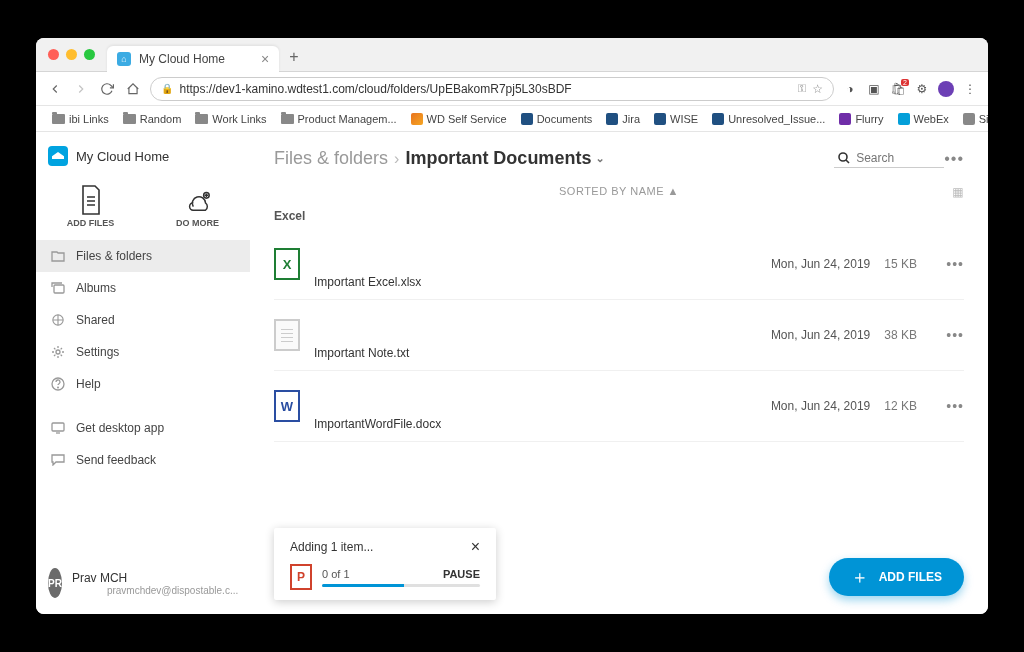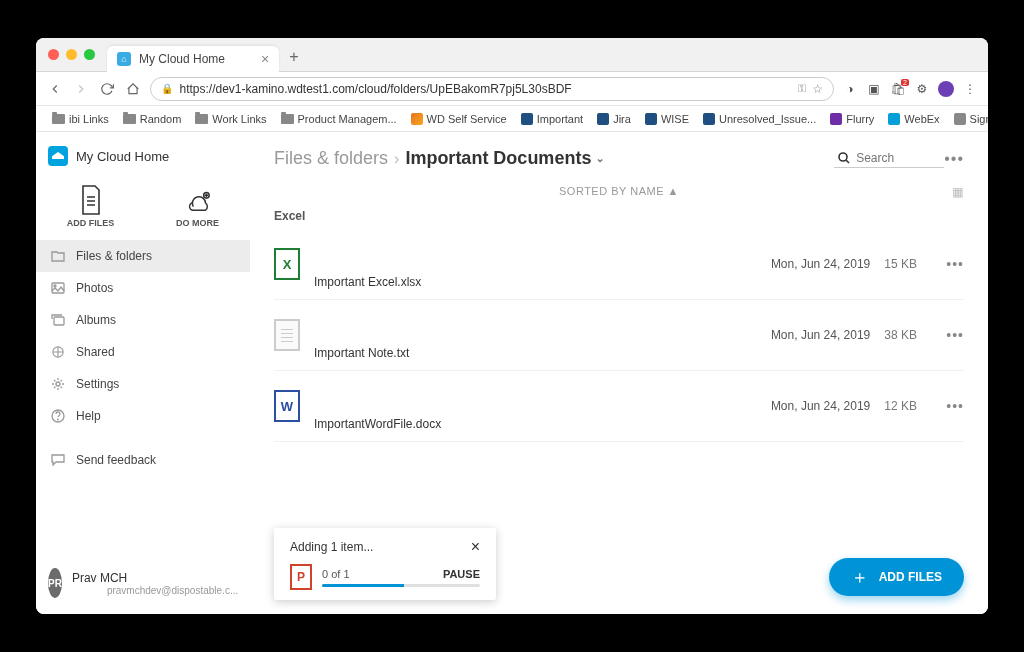--- a/index.html
+++ b/index.html
@@ -166,21 +166,21 @@
     <div class="bm">
         <span class="folder"></span>
         <span>Product Managem...</span>
       </div>
     <div class="bm">
         <span class="fav wd"></span>
         <span>WD Self Service</span>
       </div>
     <div class="bm">
         <span class="fav conf"></span>
-        <span>Important</span>
+        <span>Documents</span>
       </div>
     <div class="bm">
         <span class="fav jira"></span>
         <span>Jira</span>
       </div>
     <div class="bm">
         <span class="fav wise"></span>
         <span>WISE</span>
       </div>
     <div class="bm">
@@ -234,30 +234,20 @@
             <span class="icn">
               <svg width="14" height="12" viewBox="0 0 14 12" fill="none" stroke="currentColor" stroke-width="1.3">
                 <path d="M1 2h5l1 1h6v8H1z"></path>
               </svg>
             </span>
             <span>Files &amp; folders</span>
           </div>
         <div class="navitem">
             <span class="icn">
               <svg width="14" height="12" viewBox="0 0 14 12" fill="none" stroke="currentColor" stroke-width="1.3">
-                <rect x="1" y="1" width="12" height="10" rx="1"></rect>
-                <circle cx="4" cy="4" r="1"></circle>
-                <path d="M1 9l3-3 3 3 3-4 3 4"></path>
-              </svg>
-            </span>
-            <span>Photos</span>
-          </div>
-        <div class="navitem">
-            <span class="icn">
-              <svg width="14" height="12" viewBox="0 0 14 12" fill="none" stroke="currentColor" stroke-width="1.3">
                 <rect x="3" y="3" width="10" height="8" rx="1"></rect>
                 <path d="M1 5V1h10"></path>
               </svg>
             </span>
             <span>Albums</span>
           </div>
         <div class="navitem">
             <span class="icn">
               <svg width="14" height="12" viewBox="0 0 14 14" fill="none" stroke="currentColor" stroke-width="1.3">
                 <circle cx="7" cy="7" r="6"></circle>
@@ -279,20 +269,29 @@
             <span class="icn">
               <svg width="14" height="14" viewBox="0 0 14 14" fill="none" stroke="currentColor" stroke-width="1.3">
                 <circle cx="7" cy="7" r="6"></circle>
                 <path d="M5 5a2 2 0 1 1 3 1.7c-.6.4-1 .8-1 1.3"></path>
                 <circle cx="7" cy="10.5" r="0.4" fill="currentColor"></circle>
               </svg>
             </span>
             <span>Help</span>
           </div>
         <div class="navspacer"></div>
+        <div class="navitem">
+            <span class="icn">
+              <svg width="14" height="12" viewBox="0 0 14 12" fill="none" stroke="currentColor" stroke-width="1.3">
+                <rect x="1" y="1" width="12" height="8" rx="1"></rect>
+                <path d="M5 11h4"></path>
+              </svg>
+            </span>
+            <span>Get desktop app</span>
+          </div>
         <div class="navitem">
             <span class="icn">
               <svg width="14" height="12" viewBox="0 0 14 12" fill="none" stroke="currentColor" stroke-width="1.3">
                 <path d="M1 1h12v7H5l-3 3V8H1z"></path>
               </svg>
             </span>
             <span>Send feedback</span>
           </div>
       </div>
       <div class="userbox">

